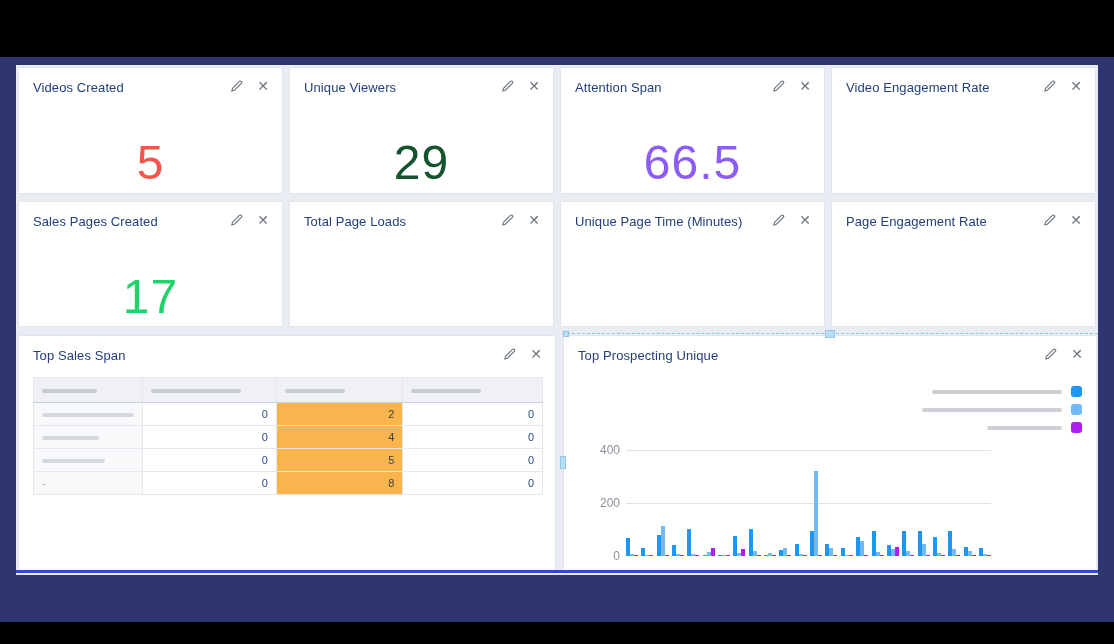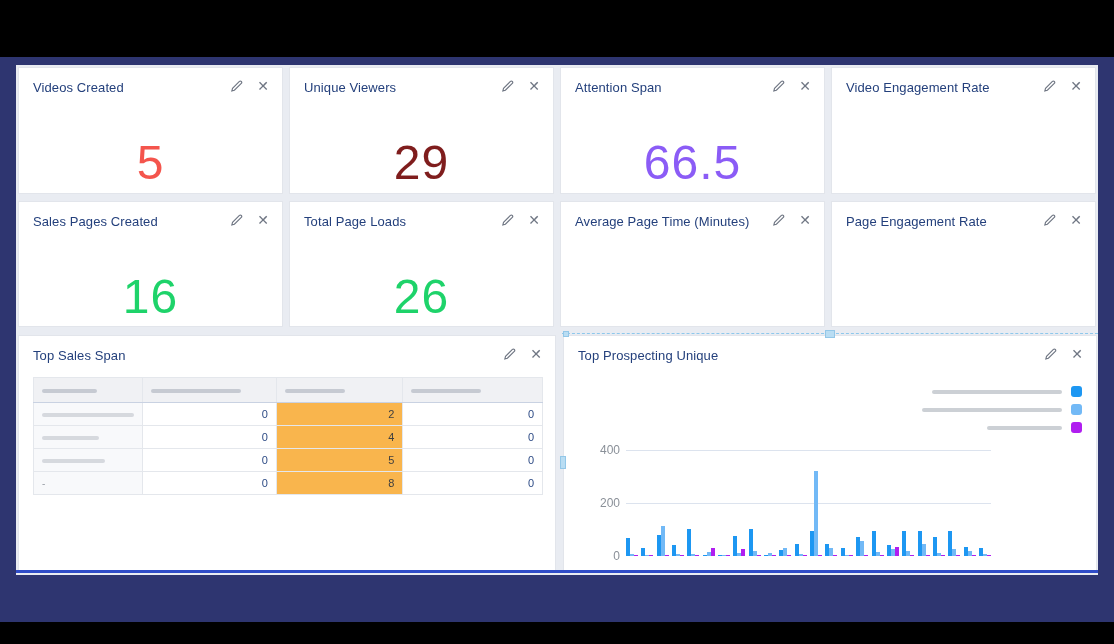--- a/index.html
+++ b/index.html
@@ -84,21 +84,21 @@
        <span class="card-title">Unique Viewers</span>
        <span class="head-icons">
          <span class="icon-edit">
                   <svg width="13" height="13" viewBox="0 0 16 16">
                     <path d="M11.6 1.8a1.6 1.6 0 0 1 2.3 2.3L5.4 12.6l-3.1.8.8-3.1z" fill="none" stroke="#6f7683" stroke-width="1.4"></path>
                   </svg>
                 </span>
          <span class="icon-close">✕</span>
        </span>
      </div>
-     <div class="metric-value" style="color:#7f1d1d">29</div>
+     <div class="metric-value" style="color:#14532d">29</div>
    </section>
           <section class="card metric-card">
      <div class="card-head">
        <span class="card-title">Attention Span</span>
        <span class="head-icons">
          <span class="icon-edit">
                   <svg width="13" height="13" viewBox="0 0 16 16">
                     <path d="M11.6 1.8a1.6 1.6 0 0 1 2.3 2.3L5.4 12.6l-3.1.8.8-3.1z" fill="none" stroke="#6f7683" stroke-width="1.4"></path>
                   </svg>
                 </span>
@@ -125,39 +125,38 @@
        <span class="card-title">Sales Pages Created</span>
        <span class="head-icons">
          <span class="icon-edit">
                   <svg width="13" height="13" viewBox="0 0 16 16">
                     <path d="M11.6 1.8a1.6 1.6 0 0 1 2.3 2.3L5.4 12.6l-3.1.8.8-3.1z" fill="none" stroke="#6f7683" stroke-width="1.4"></path>
                   </svg>
                 </span>
          <span class="icon-close">✕</span>
        </span>
      </div>
-     <div class="metric-value" style="color:#1ed36a">16</div>
+     <div class="metric-value" style="color:#1ed36a">17</div>
    </section>
           <section class="card metric-card">
      <div class="card-head">
        <span class="card-title">Total Page Loads</span>
        <span class="head-icons">
          <span class="icon-edit">
                   <svg width="13" height="13" viewBox="0 0 16 16">
                     <path d="M11.6 1.8a1.6 1.6 0 0 1 2.3 2.3L5.4 12.6l-3.1.8.8-3.1z" fill="none" stroke="#6f7683" stroke-width="1.4"></path>
                   </svg>
                 </span>
          <span class="icon-close">✕</span>
        </span>
      </div>
-     <div class="metric-value" style="color:#1ed36a">26</div>
-   </section>
-          <section class="card metric-card">
-     <div class="card-head">
-       <span class="card-title">Average Page Time (Minutes)</span>
+   </section>
+          <section class="card metric-card">
+     <div class="card-head">
+       <span class="card-title">Unique Page Time (Minutes)</span>
        <span class="head-icons">
          <span class="icon-edit">
                   <svg width="13" height="13" viewBox="0 0 16 16">
                     <path d="M11.6 1.8a1.6 1.6 0 0 1 2.3 2.3L5.4 12.6l-3.1.8.8-3.1z" fill="none" stroke="#6f7683" stroke-width="1.4"></path>
                   </svg>
                 </span>
          <span class="icon-close">✕</span>
        </span>
      </div>
    </section>

